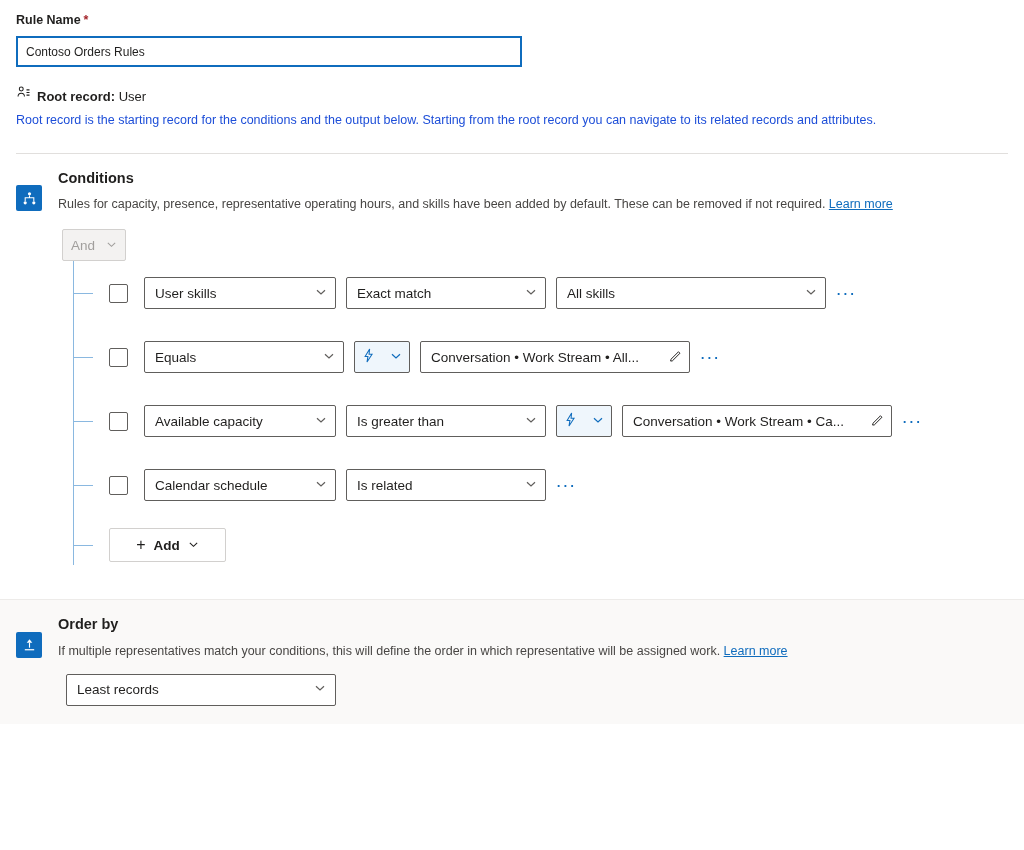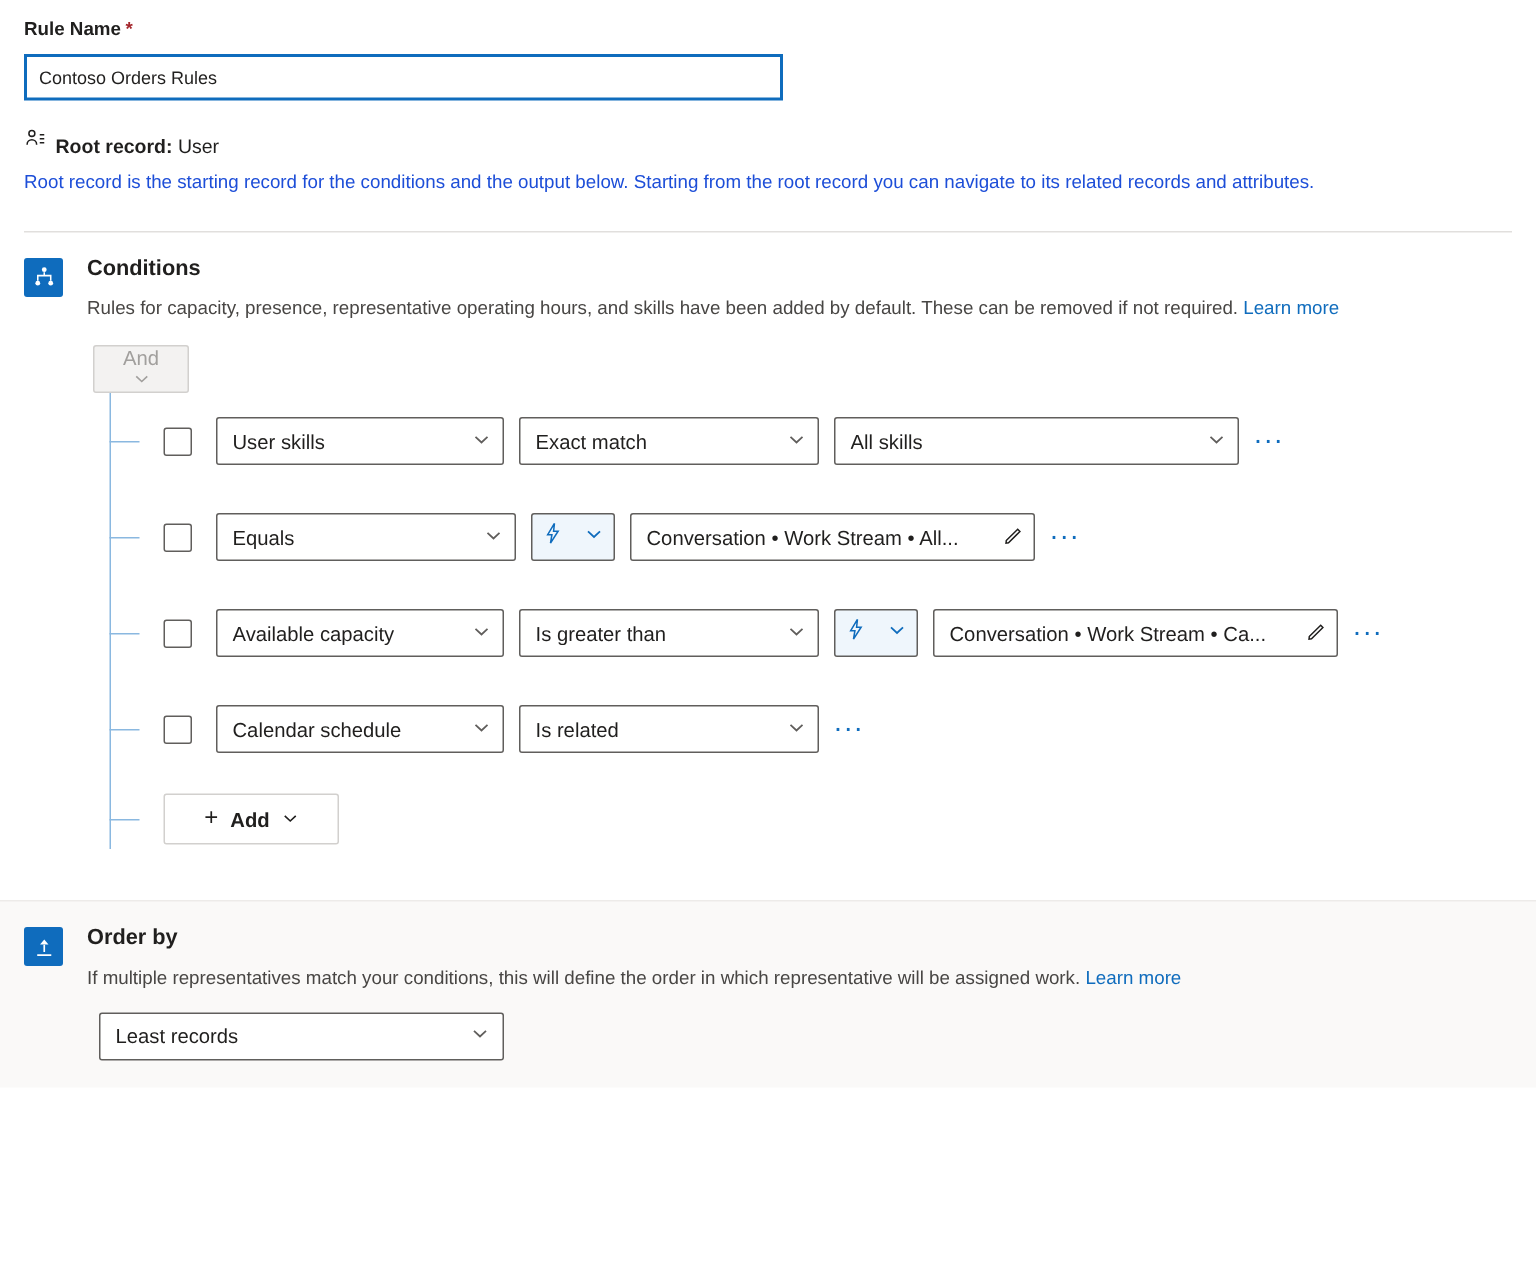--- a/index.html
+++ b/index.html
@@ -54,21 +54,21 @@
   .divider {
     height: 1px;
     background: #e1dfdd;
     margin-top: 24px;
   }
 
   
   .section { padding: 0 16px; }
   .section-head {
     display: flex;
-    align-items: flex-start;
+    align-items: flex-end;
     gap: 16px;
     padding-top: 16px;
   }
   .sq-icon {
     width: 26px;
     height: 26px;
     background: #0f6cbd;
     border-radius: 2px;
     flex: 0 0 26px;
     display: flex;
@@ -83,39 +83,39 @@
     color: #201f1e;
     line-height: 1.2;
   }
   .section-desc {
     margin-top: 10px;
     font-size: 12.5px;
     color: #484644;
   }
   .link {
     color: #0f6cbd;
+    text-decoration: underline;
     cursor: pointer;
   }
 
   
   .builder { position: relative; margin-top: 18px; margin-left: 46px; }
 
   .and-chip {
     width: 64px;
     height: 32px;
     border: 1px solid #d2d0ce;
     background: #f3f2f1;
     border-radius: 2px;
     display: flex;
     align-items: center;
     justify-content: space-between;
     padding: 0 8px;
     font-size: 13.5px;
     color: #a19f9d;
-    flex-direction: column;
   }
 
   .tree { position: relative; margin-top: 0; }
   .tree-spine {
     position: absolute;
     left: 11px;
     top: 0;
     width: 1px;
     background: #8ab8e0;
   }

